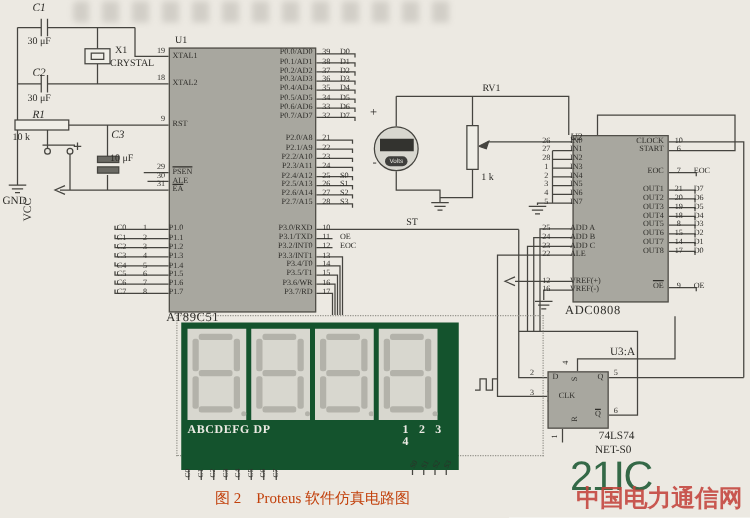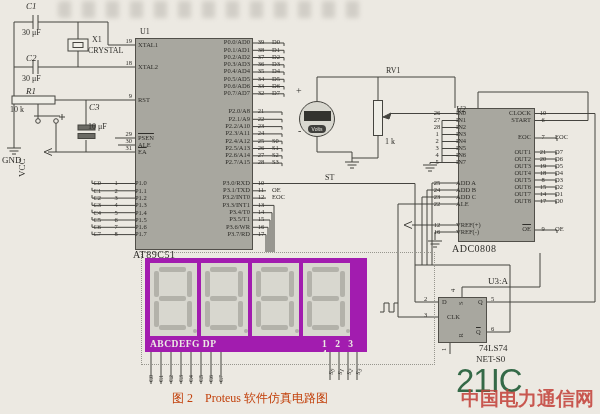--- a/index.html
+++ b/index.html
@@ -22,21 +22,21 @@
   .rgrp .prow .netr{width:26px;text-align:left;}
   .agrp .prow .numa{width:26px;text-align:center;}
   .agrp .prow .namea{margin-left:6px;}
   .ogrp .prow .namem{width:54px;text-align:right;}
   .ogrp .prow .numr{width:24px;text-align:center;}
   .ogrp .prow .netr{width:22px;text-align:left;}
   .vrot{position:absolute;transform:rotate(-90deg);transform-origin:0 100%;white-space:nowrap;font-size:6px;}
   .vrot65{position:absolute;transform:rotate(-62deg);transform-origin:0 100%;white-space:nowrap;font-size:6px;}
   .rchar{position:absolute;transform:rotate(-90deg);font-size:6.5px;line-height:1;}
   
-  #dispbox{position:absolute;left:145px;top:258px;width:222px;height:94px;background:#a21caf;}
+  #dispbox{position:absolute;left:145px;top:258px;width:222px;height:118px;background:#14532d;}
   #cells{position:absolute;left:5px;top:5px;display:flex;gap:4px;}
   .cell{position:relative;width:47px;height:73px;background:#d8d7cf;}
   .seg{position:absolute;background:#b3b2aa;border-radius:2px;}
   .sa{left:9px;top:4px;width:27px;height:5px}
   .sg{left:9px;top:33px;width:27px;height:5px}
   .sd{left:9px;top:62px;width:27px;height:5px}
   .sf{left:4px;top:8px;width:5px;height:26px}
   .sb{left:37px;top:8px;width:5px;height:26px}
   .se{left:4px;top:38px;width:5px;height:26px}
   .sc{left:37px;top:38px;width:5px;height:26px}

